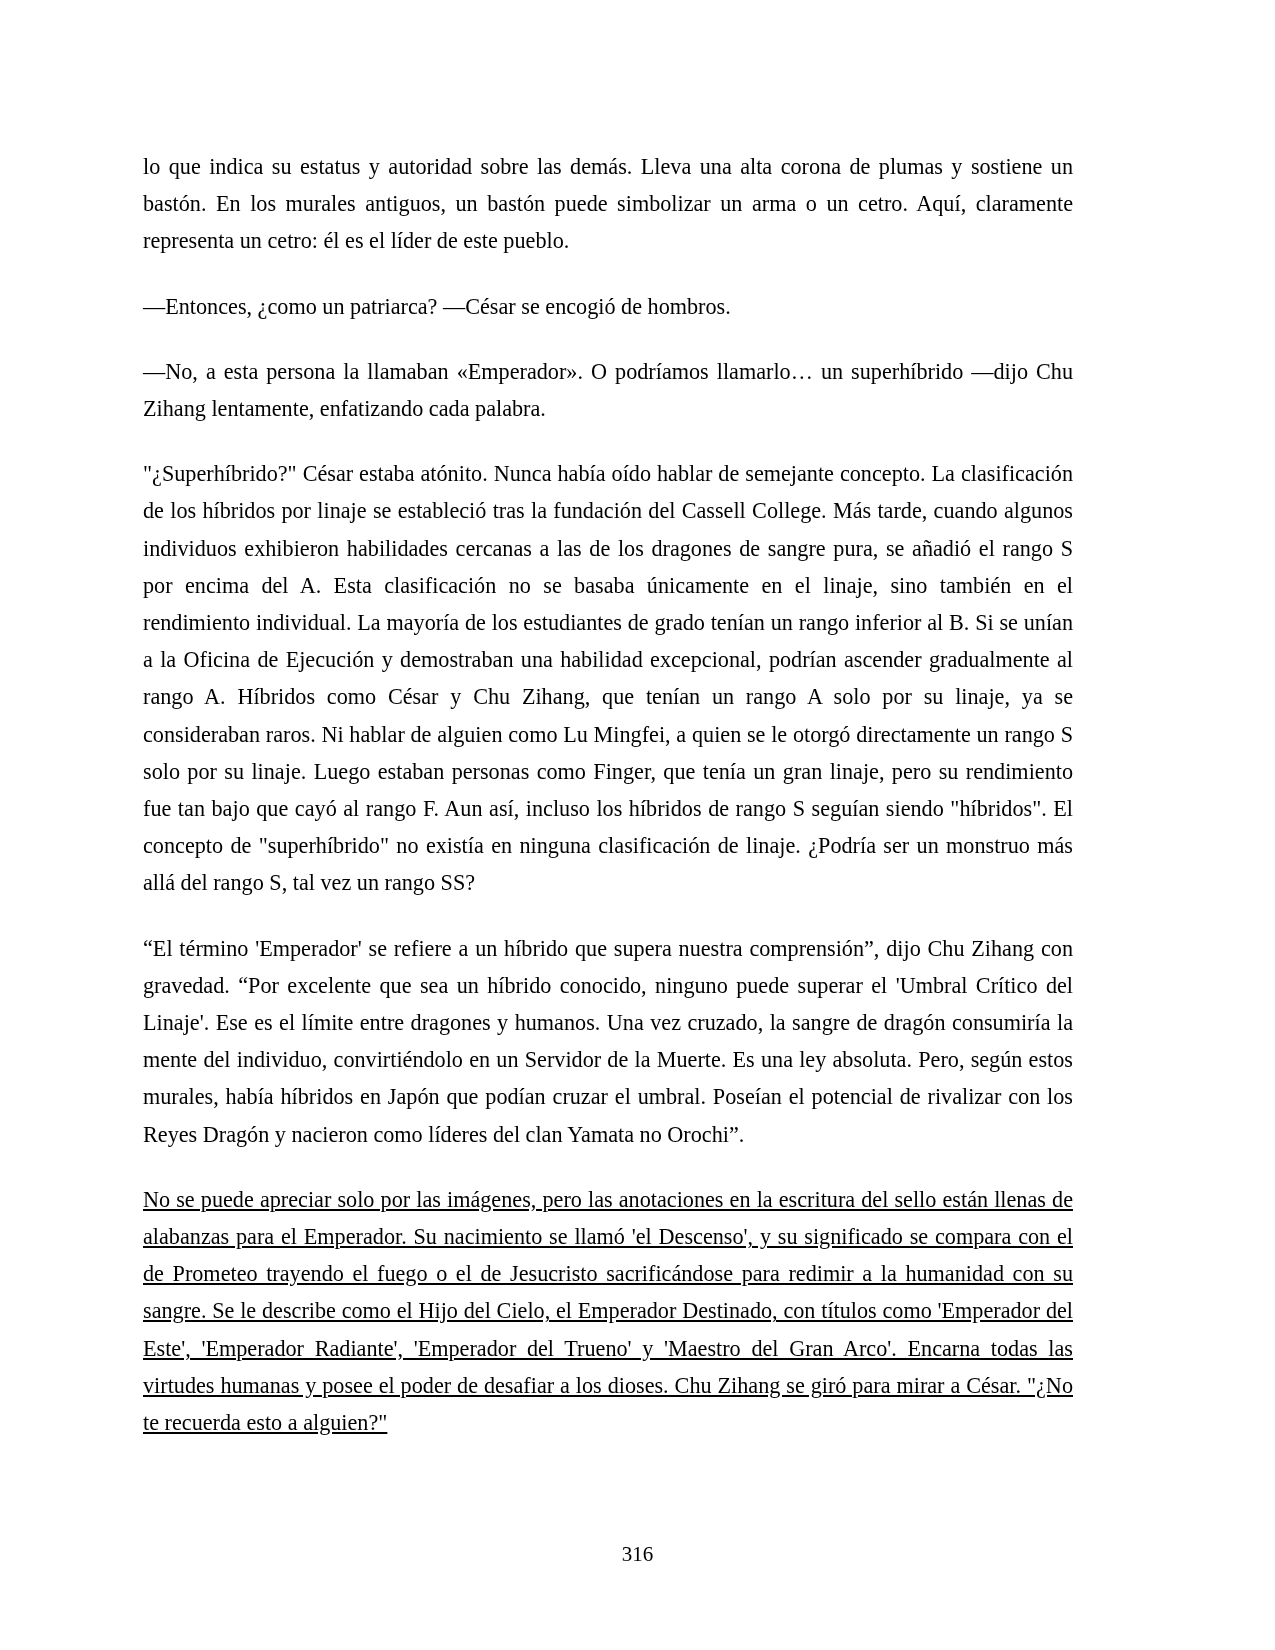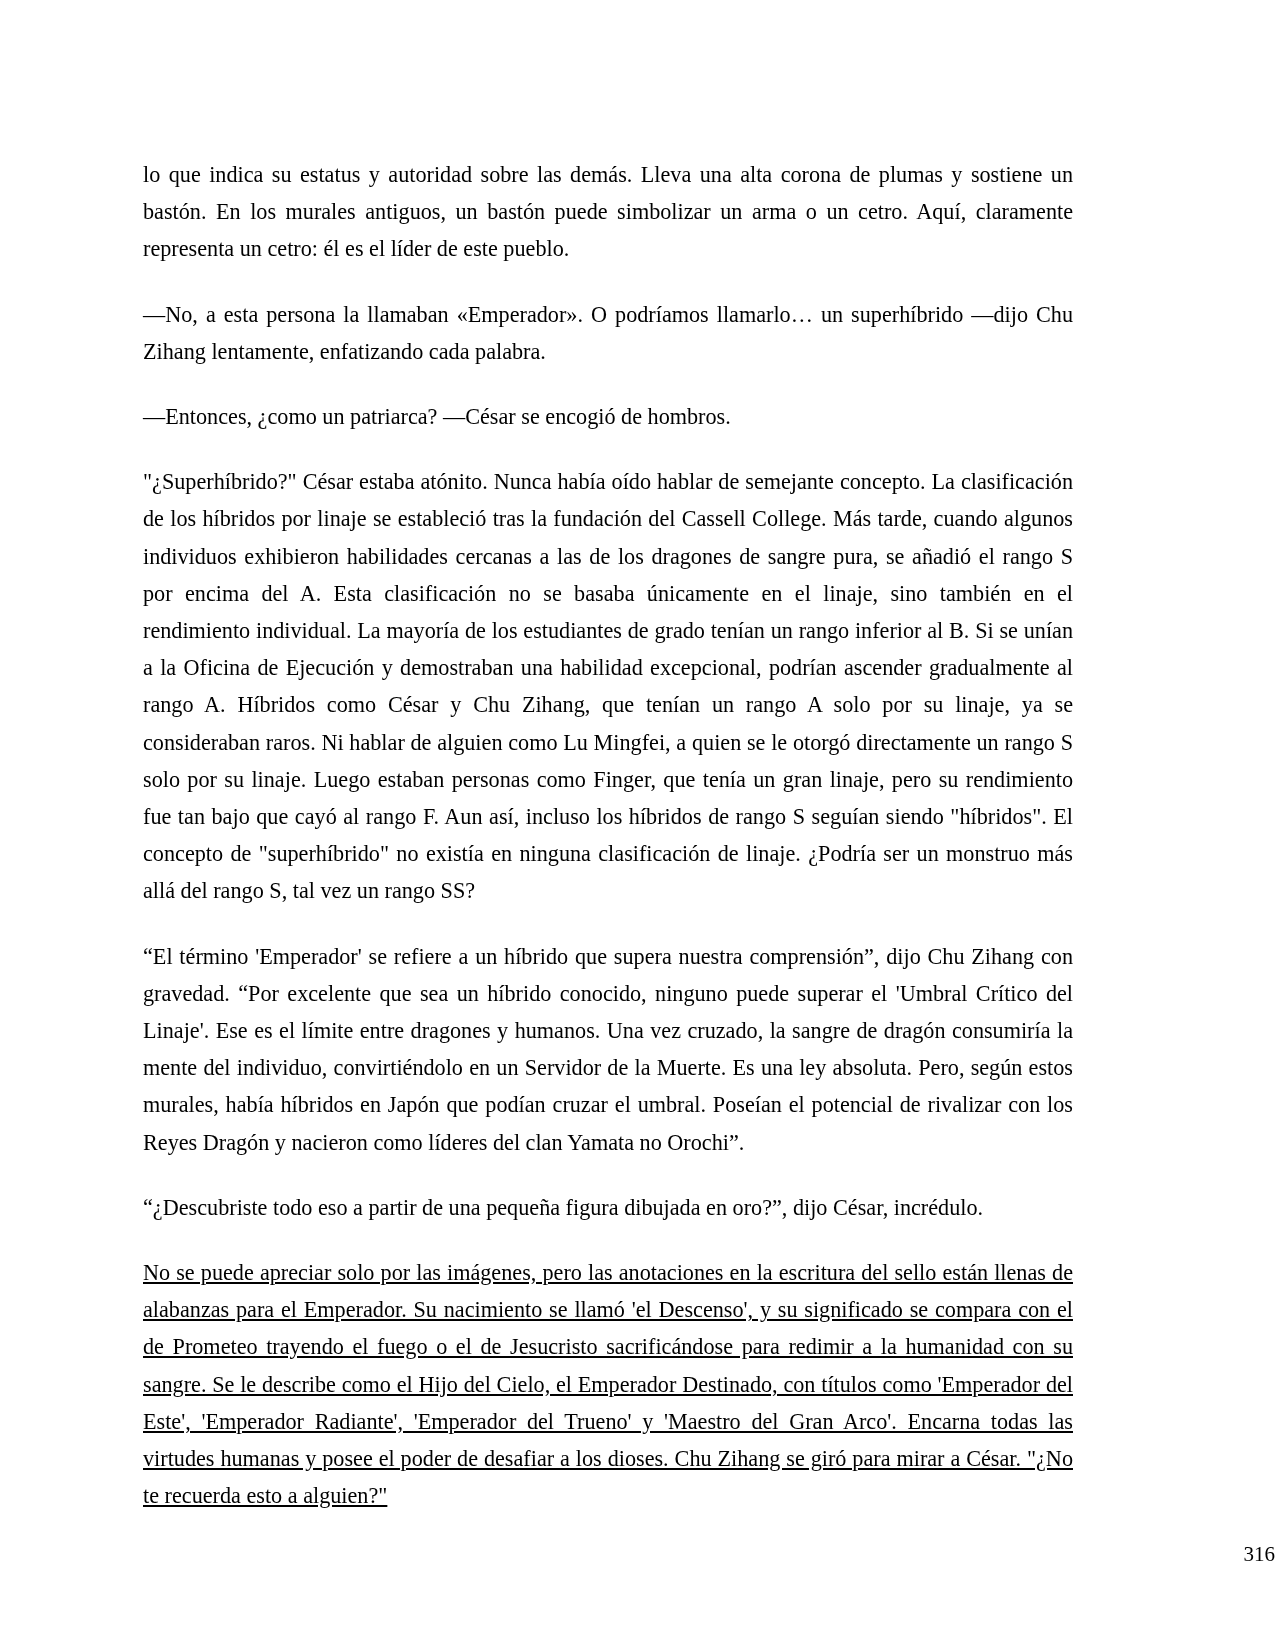--- a/index.html
+++ b/index.html
@@ -25,21 +25,21 @@
   }
 
   #content {
     position: absolute;
     left: 143px;
     top: 140px;
     width: 930px;
   }
 
   p.para {
-    margin: 16px 0 28px 0;
+    margin: 8px 0 28px 0;
     font-size: 22.2px;
     line-height: 37.2px;
     text-align: justify;
     text-justify: inter-word;
     letter-spacing: 0px;
     word-spacing: 0px;
     -webkit-hyphens: none;
     hyphens: none;
   }
 
@@ -50,45 +50,44 @@
   p.para:last-of-type {
     margin-bottom: 0;
     text-decoration: underline;
   }
 
   #page-number {
     position: absolute;
     left: 0;
     top: 1540px;
     width: 1275px;
-    text-align: right;
+    text-align: center;
     font-size: 21px;
     line-height: 28px;
     font-family: "Liberation Serif", "DejaVu Serif", serif;
     color: #000000;
   }
 </style>
 </head>
 <body>
 
 <div id="page">
 
   <div id="content">
 
     <p class="para">lo que indica su estatus y autoridad sobre las demás. Lleva una alta corona de plumas y sostiene un bastón. En los murales antiguos, un bastón puede simbolizar un arma o un cetro. Aquí, claramente representa un cetro: él es el líder de este pueblo.</p>
 
+    <p class="para">—Entonces, ¿como un patriarca? —César se encogió de hombros.</p>
+
     <p class="para">—No, a esta persona la llamaban «Emperador». O podríamos llamarlo… un superhíbrido —dijo Chu Zihang lentamente, enfatizando cada palabra.</p>
-
-    <p class="para">—Entonces, ¿como un patriarca? —César se encogió de hombros.</p>
 
     <p class="para">"¿Superhíbrido?" César estaba atónito. Nunca había oído hablar de semejante concepto. La clasificación de los híbridos por linaje se estableció tras la fundación del Cassell College. Más tarde, cuando algunos individuos exhibieron habilidades cercanas a las de los dragones de sangre pura, se añadió el rango S por encima del A. Esta clasificación no se basaba únicamente en el linaje, sino también en el rendimiento individual. La mayoría de los estudiantes de grado tenían un rango inferior al B. Si se unían a la Oficina de Ejecución y demostraban una habilidad excepcional, podrían ascender gradualmente al rango A. Híbridos como César y Chu Zihang, que tenían un rango A solo por su linaje, ya se consideraban raros. Ni hablar de alguien como Lu Mingfei, a quien se le otorgó directamente un rango S solo por su linaje. Luego estaban personas como Finger, que tenía un gran linaje, pero su rendimiento fue tan bajo que cayó al rango F. Aun así, incluso los híbridos de rango S seguían siendo "híbridos". El concepto de "superhíbrido" no existía en ninguna clasificación de linaje. ¿Podría ser un monstruo más allá del rango S, tal vez un rango SS?</p>
 
     <p class="para">“El término 'Emperador' se refiere a un híbrido que supera nuestra comprensión”, dijo Chu Zihang con gravedad. “Por excelente que sea un híbrido conocido, ninguno puede superar el 'Umbral Crítico del Linaje'. Ese es el límite entre dragones y humanos. Una vez cruzado, la sangre de dragón consumiría la mente del individuo, convirtiéndolo en un Servidor de la Muerte. Es una ley absoluta. Pero, según estos murales, había híbridos en Japón que podían cruzar el umbral. Poseían el potencial de rivalizar con los Reyes Dragón y nacieron como líderes del clan Yamata no Orochi”.</p>
 
-    <p class="para ragged">“¿Descubriste todo eso a partir de una pequeña figura dibujada en oro?”, dijo César, incrédulo.</p>
 
     <p class="para">No se puede apreciar solo por las imágenes, pero las anotaciones en la escritura del sello están llenas de alabanzas para el Emperador. Su nacimiento se llamó 'el Descenso', y su significado se compara con el de Prometeo trayendo el fuego o el de Jesucristo sacrificándose para redimir a la humanidad con su sangre. Se le describe como el Hijo del Cielo, el Emperador Destinado, con títulos como 'Emperador del Este', 'Emperador Radiante', 'Emperador del Trueno' y 'Maestro del Gran Arco'. Encarna todas las virtudes humanas y posee el poder de desafiar a los dioses. Chu Zihang se giró para mirar a César. "¿No te recuerda esto a alguien?"</p>
 
   </div>
 
   <div id="page-number">316</div>
 
 </div>
 
 </body></html>

